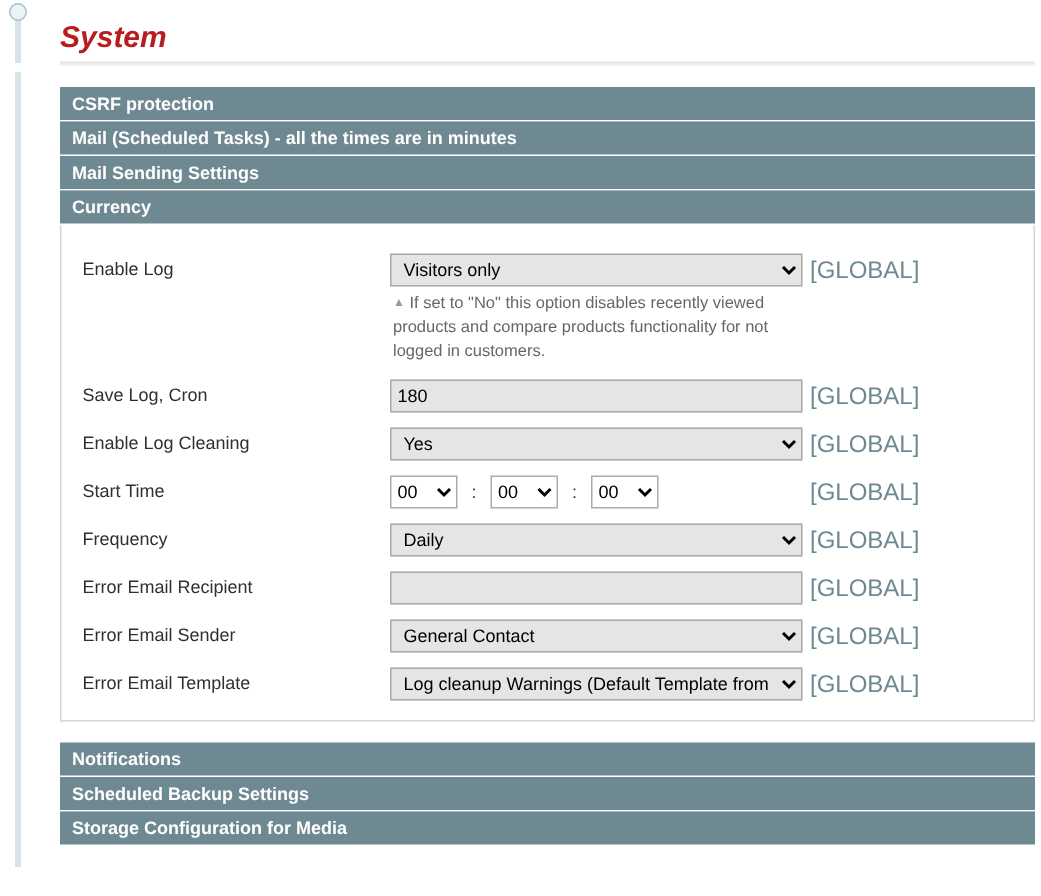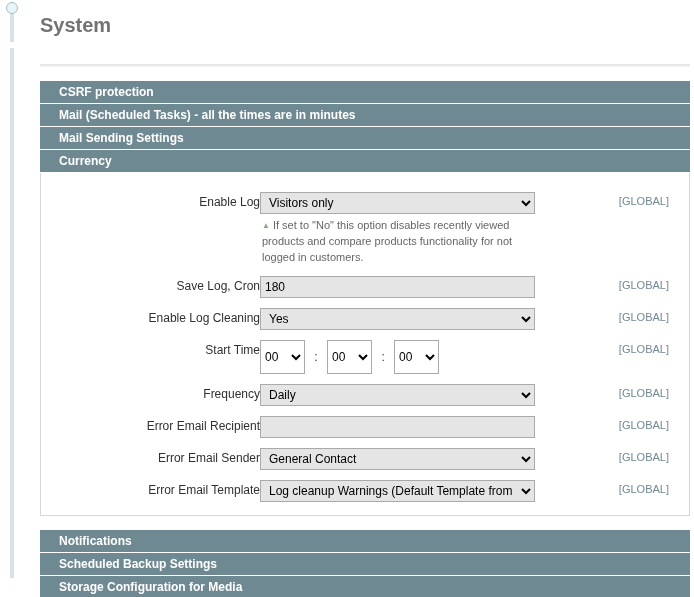--- a/index.html
+++ b/index.html
@@ -4,30 +4,30 @@
   <style>
     * { box-sizing: border-box; margin: 0; padding: 0; }
     body { font-family: Arial, Helvetica, sans-serif; font-size: 12px; background: #fff; color: #2f2f2f; }
     .wrap { width: 694px; }
     .left-strip { float: left; width: 24px; height: 597px; background: #fff; }
     .strip-bar { width: 4px; background: #d7e4e7; margin-left: 10px; }
     .strip-bar.small { height: 40px; margin-top: 0; }
     .strip-bar.big { height: 530px; margin-top: 6px; }
     .circle { width: 12px; height: 12px; border: 1px solid #9fc4d0; border-radius: 50%; position: relative; left: -4px; top: 0px; background: #eaf3f5; margin-top: 2px; }
     .main { margin-left: 40px; width: 650px; padding-top: 14px; }
-    h1.page-title { color: #737373; font-size: 20px; font-weight: bold; margin-bottom: 27px; }
+    h1.page-title { color: #b91c1c; font-size: 20px; font-weight: bold; margin-bottom: 4px; font-style: italic; }
     .divider { height: 3px; background: linear-gradient(#e1e1e1, #f5f5f5); margin-bottom: 14px; }
-    .acc-head { background: #6f8992; color: #fff; font-weight: bold; font-size: 12px; padding: 4px 19px; border-bottom: 1px solid #fff; cursor: pointer; }
+    .acc-head { background: #6f8992; color: #fff; font-weight: bold; font-size: 12px; padding: 4px 8px; border-bottom: 1px solid #fff; cursor: pointer; }
     .acc-body { border: 1px solid #d6d6d6; border-top: none; padding: 14px 14px 8px 14px; background: #fff; }
     .field-row { display: flex; align-items: flex-start; padding: 5px 0; }
-    .fld-label { width: 205px; color: #303030; padding-top: 3px; text-align: right; }
+    .fld-label { width: 205px; color: #303030; padding-top: 3px; }
     .fld-ctrl { width: 280px; }
-    .fld-scope { flex: 1; text-align: right; color: #6f8992; font-size: 11px; padding-top: 3px; padding-right: 6px; }
+    .fld-scope { flex: 1; text-align: left; color: #6f8992; font-size: 16px; padding-top: 3px; padding-right: 6px; }
     select.full, input.full { width: 275px; height: 22px; border: 1px solid #aaa; font-size: 12px; padding: 1px 4px; background: #e5e5e5; }
-    select.time { width: 45px; height: 34px; border: 1px solid #aaa; font-size: 12px; background: #fff; }
+    select.time { width: 45px; height: 22px; border: 1px solid #aaa; font-size: 12px; background: #fff; }
     .time-sep { padding: 0 6px; }
     .hint { font-size: 11px; color: #666; padding: 4px 2px 0 2px; line-height: 1.45; }
     .hint-arrow { color: #8aa78c; font-size: 8px; margin-right: 3px; display: inline-block; transform: translateY(-1px); }
     .spacer { height: 14px; }
   </style>
 </head>
 <body>
 
 <div class="wrap">
   <div class="left-strip">

